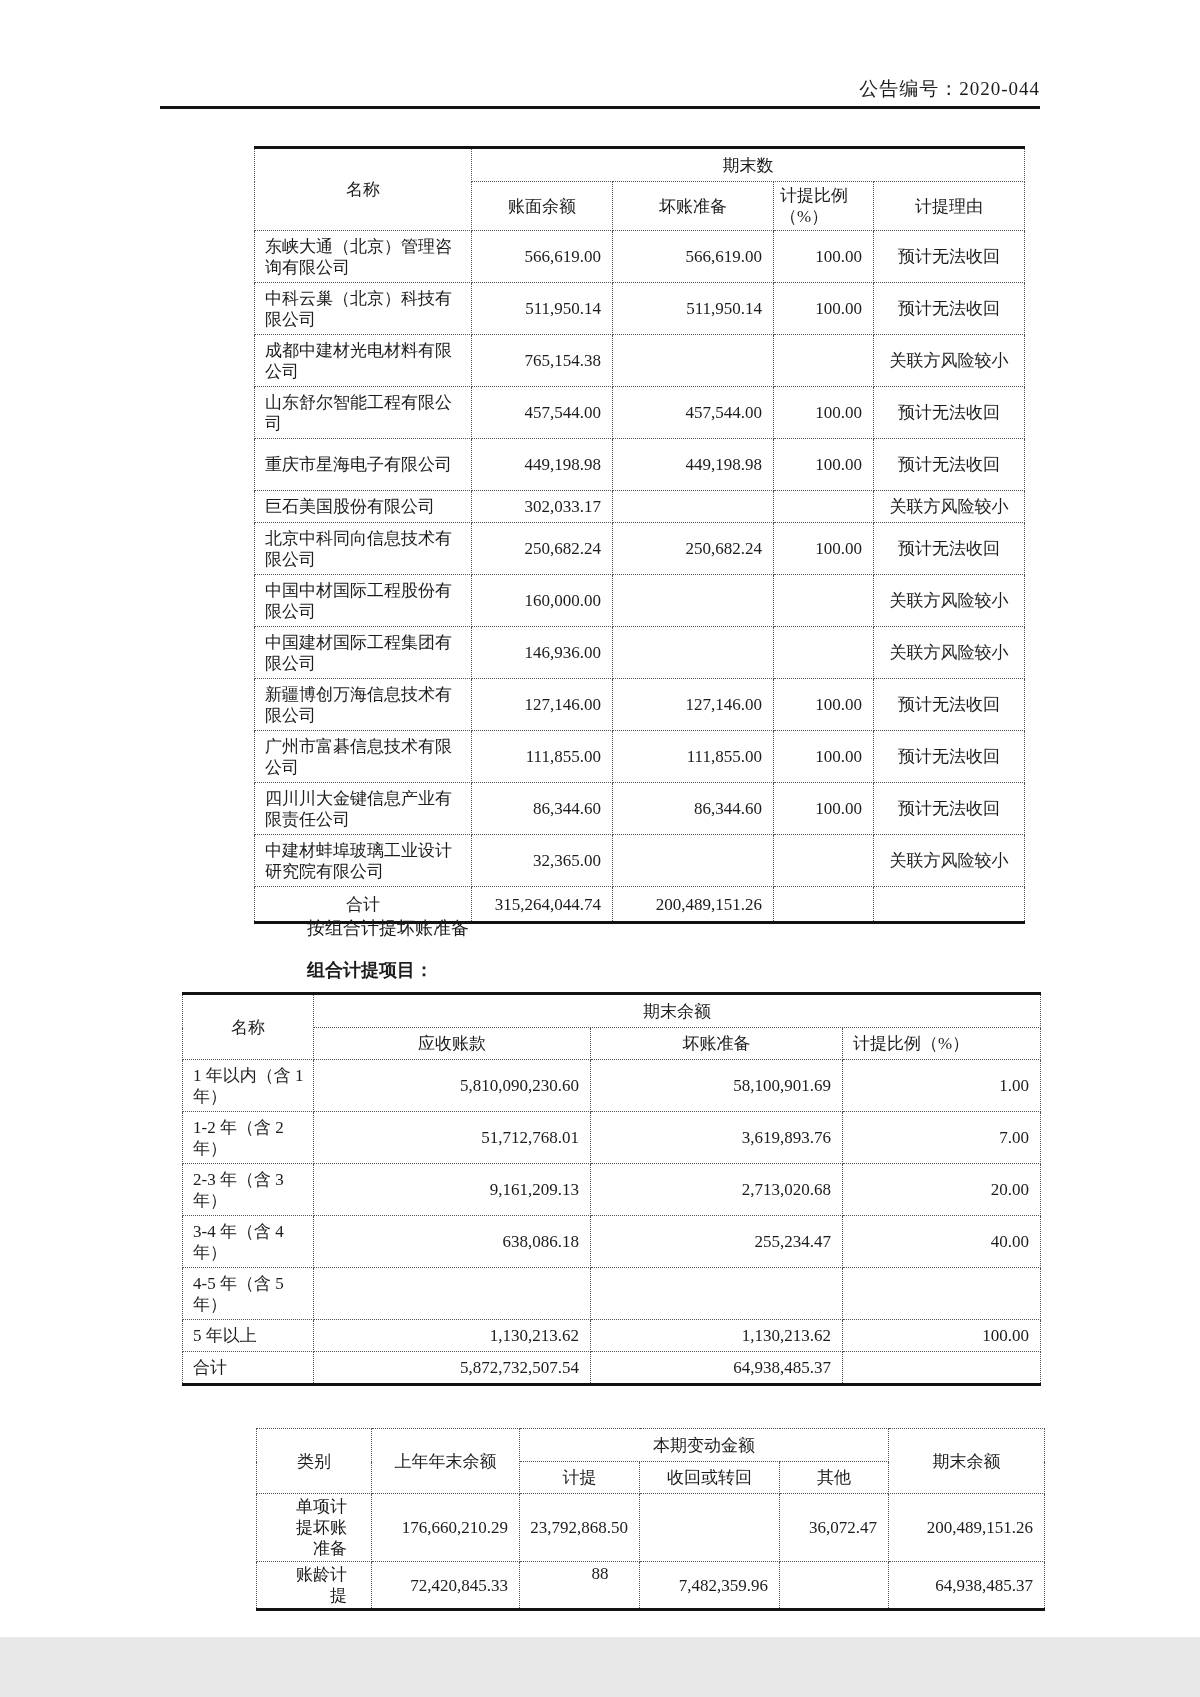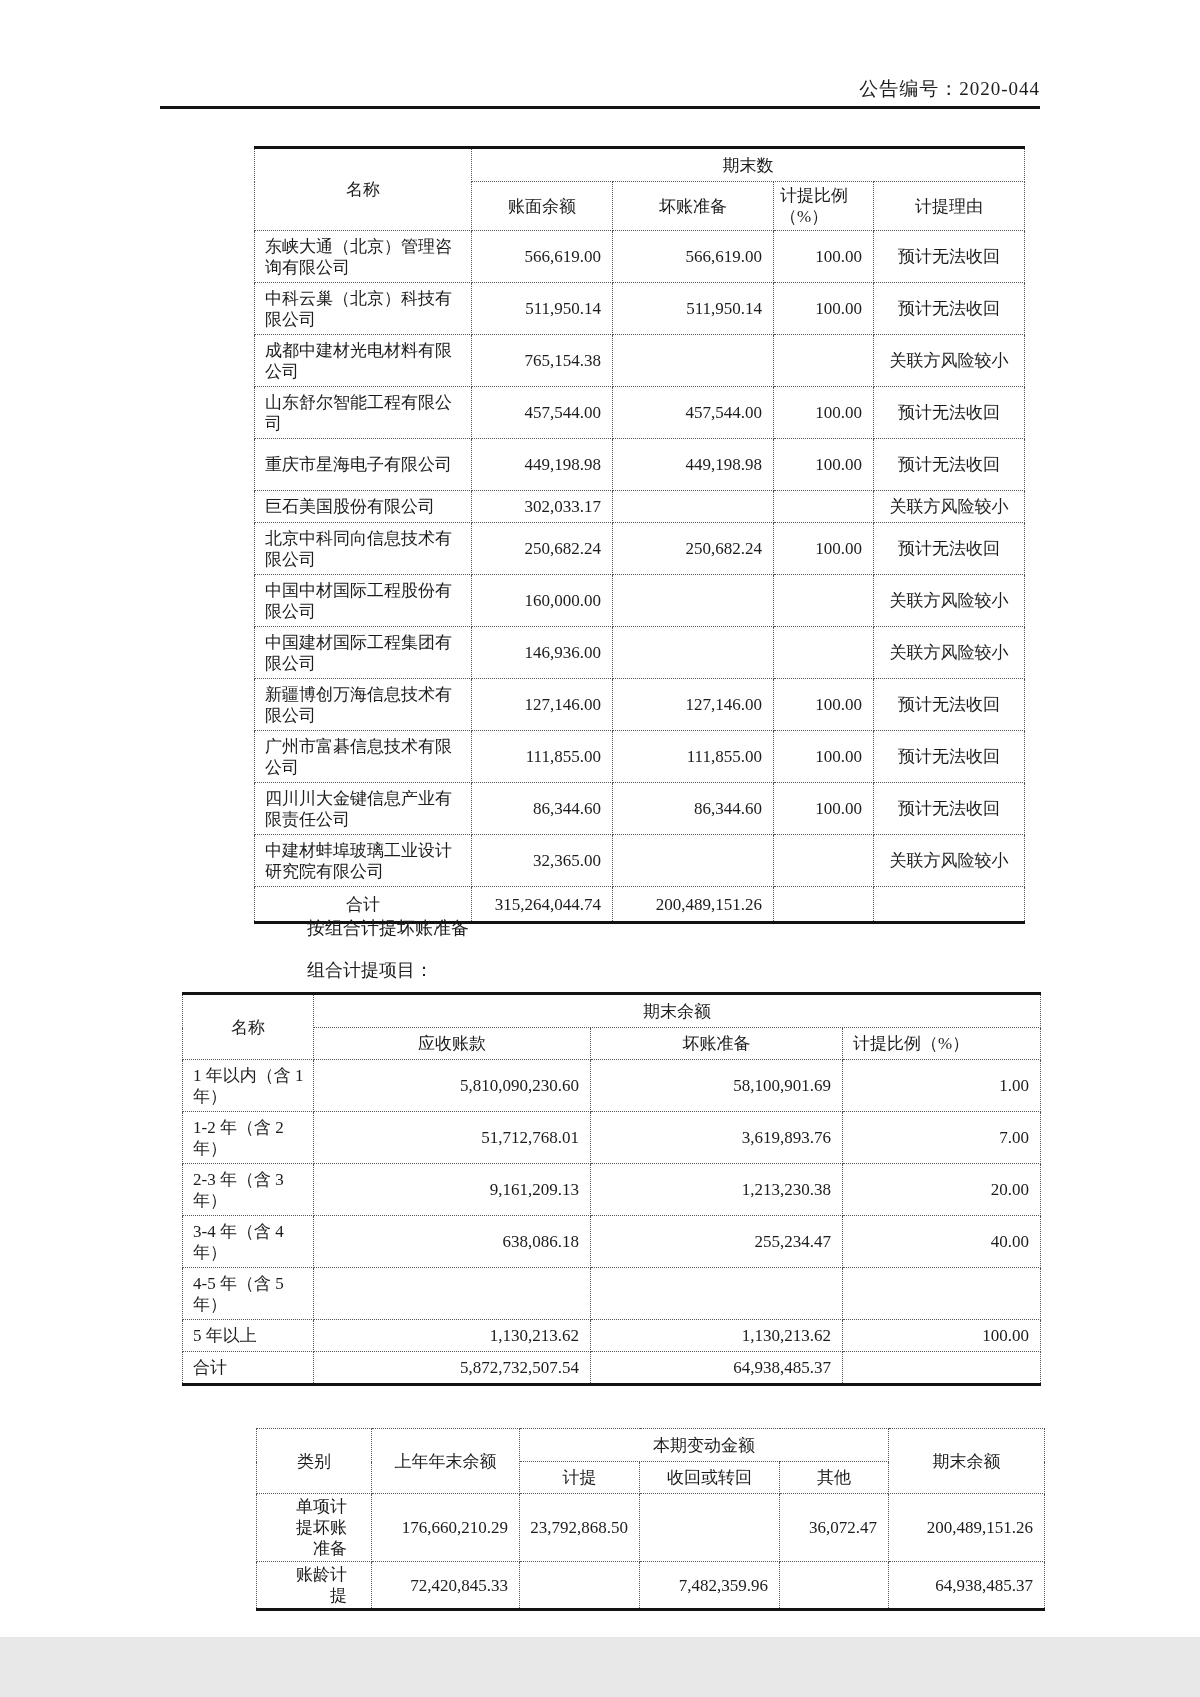--- a/index.html
+++ b/index.html
@@ -26,21 +26,21 @@
   tr.totalrow td{height:30px;}
 
   td.namecell{text-align:left;padding-left:10px;padding-right:6px;}
   td.num{text-align:right;padding-right:11px;}
   td.ctr{text-align:center;}
   td.catcell{text-align:right;padding:2px 24px;margin-top:48px;}
   td.hleft{text-align:left;padding-left:10px;}
   .twoline-hdr span{display:block;text-align:left;}
 
   .mid-title{position:absolute;top:916px;left:307px;font-size:18px;}
-  .mid-sub{position:absolute;top:958px;left:307px;font-size:18px;}
+  .mid-sub{position:absolute;top:958px;left:307px;font-size:18px;font-weight:bold;}
 
   .sec3{position:absolute;top:1393px;left:256px;width:788px;font-size:18px;font-weight:bold;
         padding:0 0 7px 16px;border-bottom:3px solid #121212;box-sizing:border-box;letter-spacing:0.5px;}
   .pageno{position:absolute;top:1564px;left:0;width:1200px;text-align:center;font-size:17px;}
 </style>
 </head>
 <body>
 
 <div class="page">
 
@@ -199,21 +199,21 @@
       </tr>
       <tr class="two">
         <td class="namecell">1-2 年（含 2 年）</td>
         <td class="num">51,712,768.01</td>
         <td class="num">3,619,893.76</td>
         <td class="num">7.00</td>
       </tr>
       <tr class="two">
         <td class="namecell">2-3 年（含 3 年）</td>
         <td class="num">9,161,209.13</td>
-        <td class="num">1,213,230.38</td>
+        <td class="num">2,713,020.68</td>
         <td class="num">20.00</td>
       </tr>
       <tr class="two">
         <td class="namecell">3-4 年（含 4 年）</td>
         <td class="num">638,086.18</td>
         <td class="num">255,234.47</td>
         <td class="num">40.00</td>
       </tr>
       <tr class="two">
         <td class="namecell">4-5 年（含 5 年）</td>
@@ -270,14 +270,15 @@
         <td class="catcell">账龄计提</td>
         <td class="num">72,420,845.33</td>
         <td class="num"></td>
         <td class="num">7,482,359.96</td>
         <td class="num"></td>
         <td class="num">64,938,485.37</td>
       </tr>
     </tbody>
   </table>
 
+  <div class="pageno">88</div>
 
 </div>
 
 </body></html>

